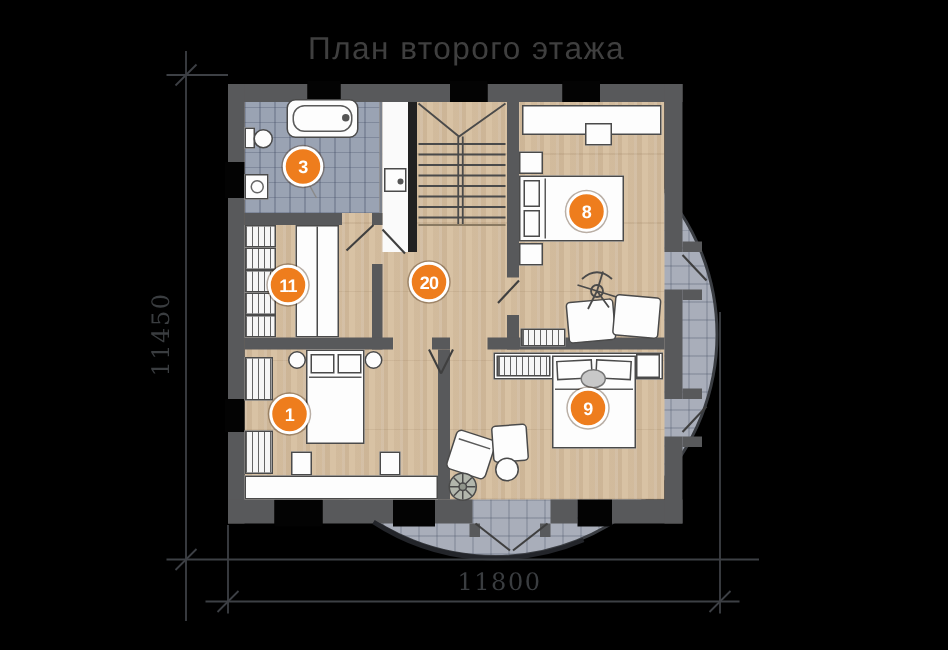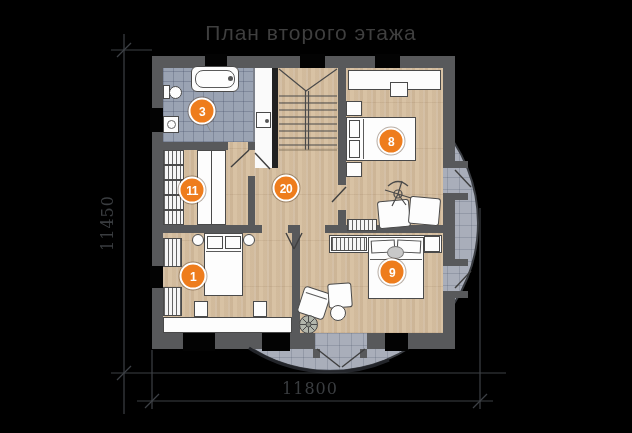--- a/index.html
+++ b/index.html
@@ -203,21 +203,21 @@
       <path d="M117,380 L131,366"></path>
       <path d="M137,401 H493"></path>
       <path d="M145,408 L159,394"></path>
       <path d="M473,408 L487,394"></path>
       <path d="M152,350 V409"></path>
       <path d="M480,208 V409"></path>
     </g>
   </svg>
 
   <div class="dimtxt" style="left:107px;top:223px;transform:translate(-50%,-50%) rotate(-90deg);">11450</div>
-  <div class="dimtxt" style="left:310px;top:388px;transform:translate(-50%,-50%);">11800</div>
+  <div class="dimtxt" style="left:333px;top:388px;transform:translate(-50%,-50%);">11800</div>
 
   <div class="badge" style="left:391px;top:141px;">
       <span>8</span>
     </div>
   <div class="badge" style="left:392px;top:272px;">
       <span>9</span>
     </div>
   <div class="badge" style="left:193px;top:276px;">
       <span>1</span>
     </div>

